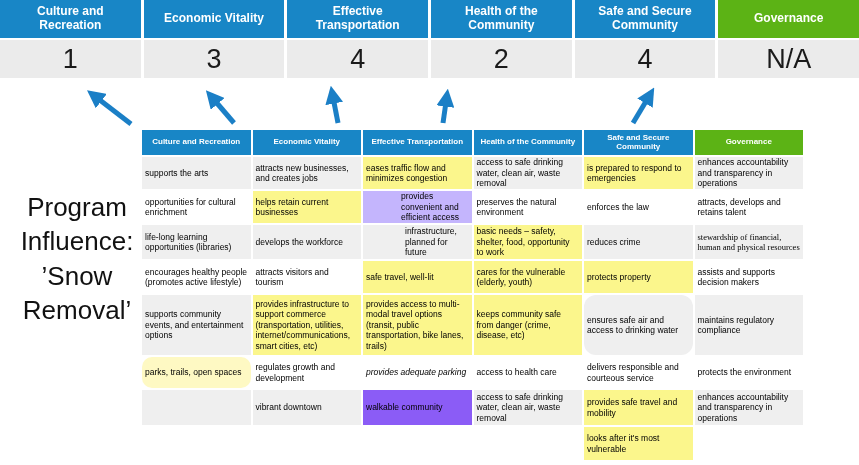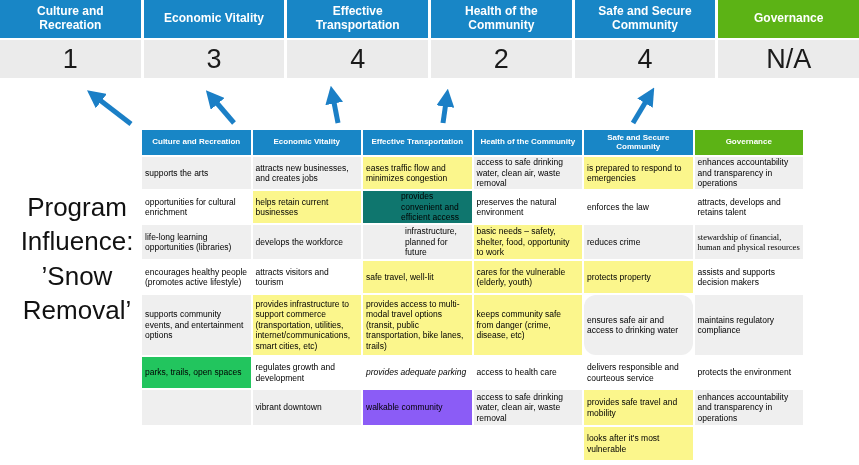--- a/index.html
+++ b/index.html
@@ -103,21 +103,21 @@
       <div class="m-head" style="background: rgb(24, 134, 198);">Safe and Secure Community</div>
       <div class="m-head" style="background: rgb(92, 179, 21);">Governance</div>
       <div class="m-cell" style="background: rgb(239, 239, 239);">supports the arts</div>
       <div class="m-cell" style="background: rgb(239, 239, 239);">attracts new businesses, and creates jobs</div>
       <div class="m-cell" style="background: rgb(251, 246, 140);">eases traffic flow and minimizes congestion</div>
       <div class="m-cell" style="background: rgb(239, 239, 239);">access to safe drinking water, clean air, waste removal</div>
       <div class="m-cell" style="background: rgb(251, 246, 140);">is prepared to respond to emergencies</div>
       <div class="m-cell" style="background: rgb(239, 239, 239);">enhances accountability and transparency in operations</div>
       <div class="m-cell" style="background: rgb(255, 255, 255);">opportunities for cultural enrichment</div>
       <div class="m-cell" style="background: rgb(251, 246, 140);">helps retain current businesses</div>
-      <div class="m-cell" style="background: #0f766e; padding-left: 38px;">provides convenient and efficient access</div>
+      <div class="m-cell" style="background: #c4b5fd; padding-left: 38px;">provides convenient and efficient access</div>
       <div class="m-cell" style="background: rgb(255, 255, 255);">preserves the natural environment</div>
       <div class="m-cell" style="background: rgb(255, 255, 255);">enforces the law</div>
       <div class="m-cell" style="background: rgb(255, 255, 255);">attracts, develops and retains talent</div>
       <div class="m-cell" style="background: rgb(239, 239, 239);">life-long learning opportunities (libraries)</div>
       <div class="m-cell" style="background: rgb(239, 239, 239);">develops the workforce</div>
       <div class="m-cell" style="background: rgb(239, 239, 239); padding-left: 42px;">well-maintained infrastructure, planned for future development</div>
       <div class="m-cell" style="background: rgb(251, 246, 140);">basic needs – safety, shelter, food, opportunity to work</div>
       <div class="m-cell" style="background: rgb(239, 239, 239);">reduces crime</div>
       <div class="m-cell" style="background: rgb(239, 239, 239); font-family: Liberation Serif, serif;">stewardship of financial, human and physical resources</div>
       <div class="m-cell" style="background: rgb(255, 255, 255);">encourages healthy people (promotes active lifestyle)</div>
@@ -125,21 +125,21 @@
       <div class="m-cell" style="background: rgb(251, 246, 140);">safe travel, well-lit</div>
       <div class="m-cell" style="background: rgb(251, 246, 140);">cares for the vulnerable (elderly, youth)</div>
       <div class="m-cell" style="background: rgb(251, 246, 140);">protects property</div>
       <div class="m-cell" style="background: rgb(255, 255, 255);">assists and supports decision makers</div>
       <div class="m-cell" style="background: rgb(239, 239, 239);">supports community events, and entertainment options</div>
       <div class="m-cell" style="background: rgb(251, 246, 140);">provides infrastructure to support commerce (transportation, utilities, internet/communications, smart cities, etc)</div>
       <div class="m-cell" style="background: rgb(251, 246, 140);">provides access to multi-modal travel options (transit, public transportation, bike lanes, trails)</div>
       <div class="m-cell" style="background: rgb(251, 246, 140);">keeps community safe from danger (crime, disease, etc)</div>
       <div class="m-cell" style="background: rgb(239, 239, 239); border-radius: 12px;">ensures safe air and access to drinking water</div>
       <div class="m-cell" style="background: rgb(239, 239, 239);">maintains regulatory compliance</div>
-      <div class="m-cell" style="background: #22c55e;">parks, trails, open spaces</div>
+      <div class="m-cell" style="background: #fef9c3; border-radius: 10px;">parks, trails, open spaces</div>
       <div class="m-cell" style="background: rgb(255, 255, 255);">regulates growth and development</div>
       <div class="m-cell" style="background: rgb(255, 255, 255); font-style: italic;">provides adequate parking</div>
       <div class="m-cell" style="background: rgb(255, 255, 255);">access to health care</div>
       <div class="m-cell" style="background: rgb(255, 255, 255);">delivers responsible and courteous service</div>
       <div class="m-cell" style="background: rgb(255, 255, 255);">protects the environment</div>
       <div class="m-cell" style="background: rgb(239, 239, 239);"></div>
       <div class="m-cell" style="background: rgb(239, 239, 239);">vibrant downtown</div>
       <div class="m-cell" style="background: #8b5cf6;">walkable community</div>
       <div class="m-cell" style="background: rgb(239, 239, 239);">access to safe drinking water, clean air, waste removal</div>
       <div class="m-cell" style="background: rgb(251, 246, 140);">provides safe travel and mobility</div>

